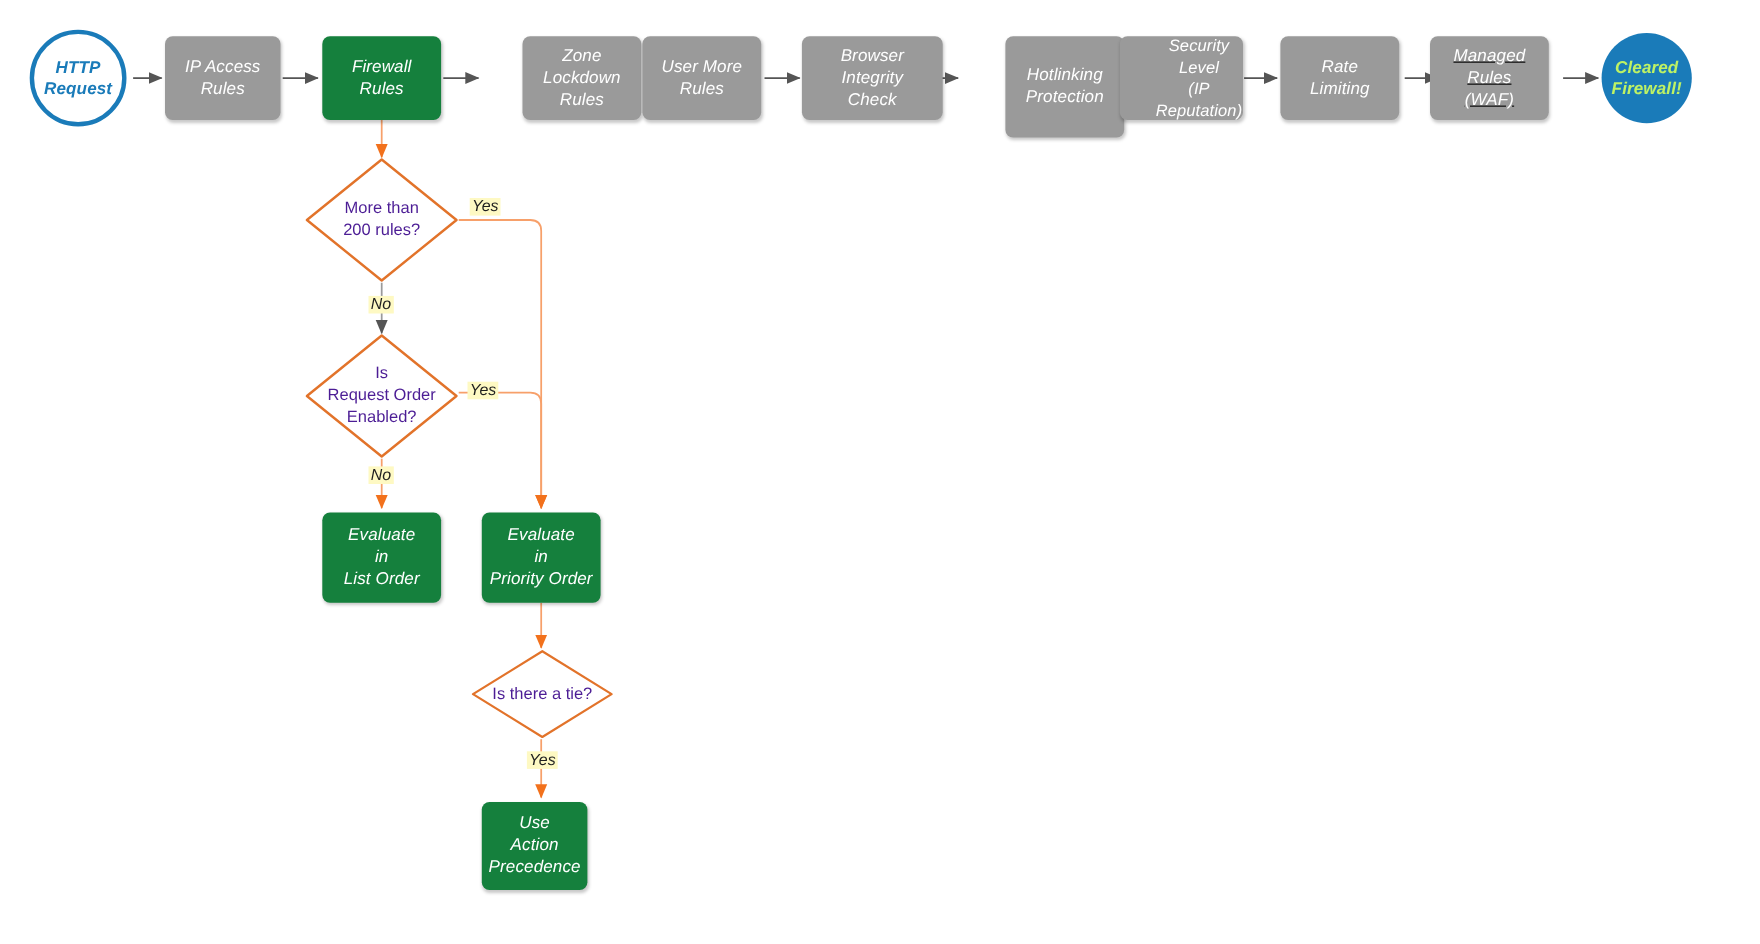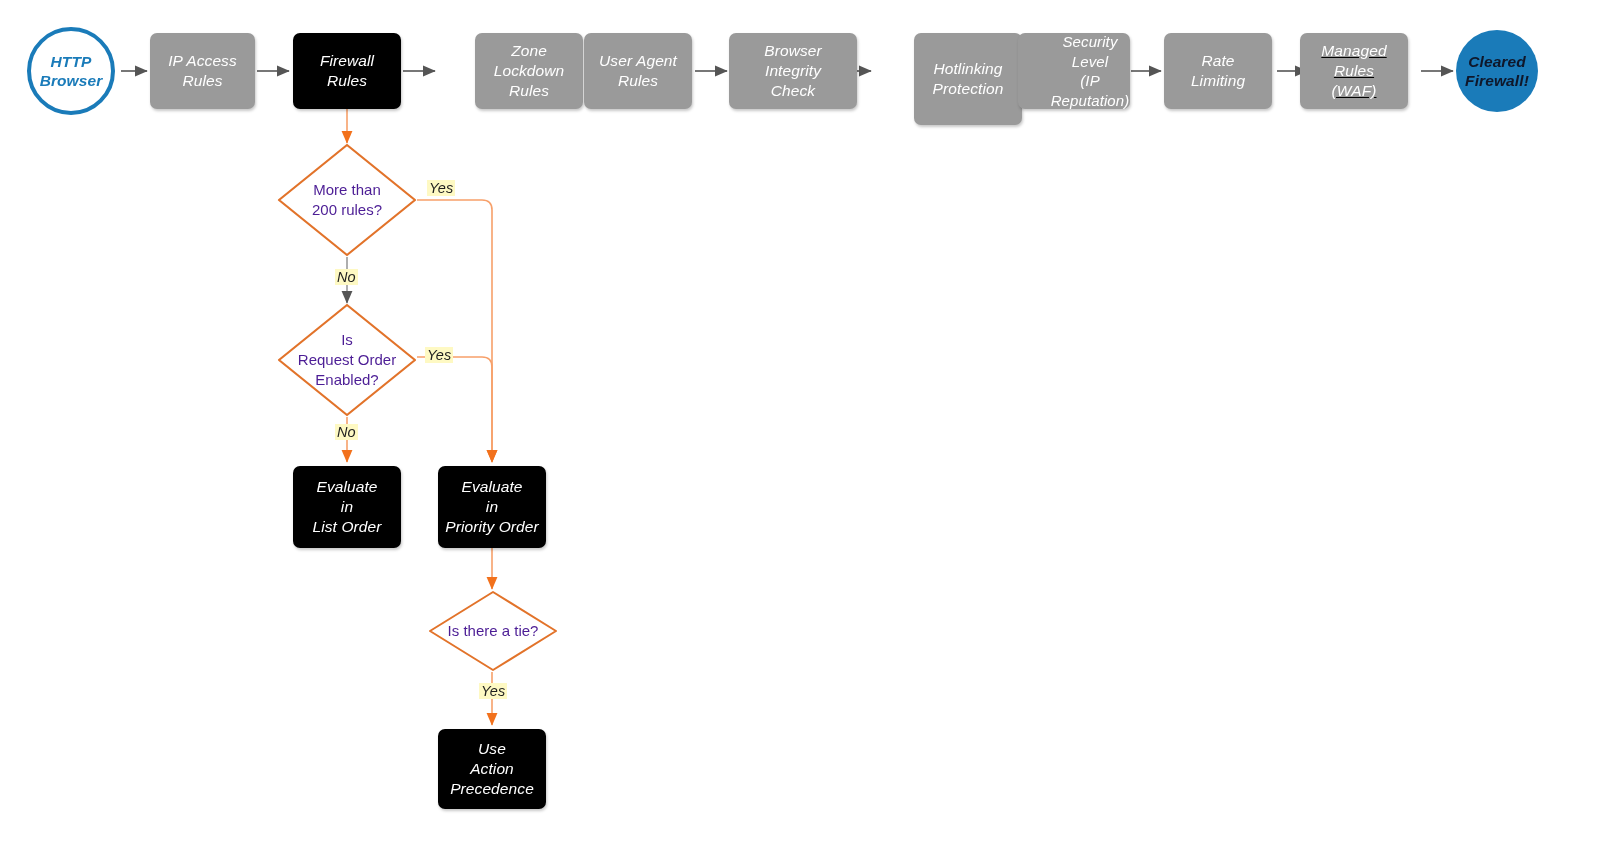--- a/index.html
+++ b/index.html
@@ -44,42 +44,42 @@
     box-shadow: 1px 2px 3px rgba(0,0,0,0.22);
   }
   .proc .lbl {
     font-style: italic;
     font-size: 15.5px;
     line-height: 1.30;
     color: #ffffff;
     letter-spacing: 0.1px;
   }
   .proc.gray  { background: #9a9a9a; }
-  .proc.orange{ background: #000000; }
+  .proc.orange{ background: #15803d; }
 
   
   .circ {
     border-radius: 50%;
   }
   .circ .lbl {
     font-style: italic;
     font-weight: bold;
     font-size: 15.5px;
     line-height: 1.25;
     letter-spacing: 0.1px;
   }
   .circ.hollow {
     background: #ffffff;
     border: 4px solid #1a7bb9;
   }
   .circ.hollow .lbl { color: #1a7bb9; }
   .circ.solid {
     background: #1a7bb9;
   }
-  .circ.solid .lbl { color: #0f172a; }
+  .circ.solid .lbl { color: #bef264; }
 
   
   .diamond {
     position: absolute;
   }
   .diamond svg {
     position: absolute;
     left: 0;
     top: 0;
     overflow: visible;
@@ -148,41 +148,41 @@
 
     <path d="M 417 357 L 482 357 Q 492 357 492 367 L 492 462" stroke="#f7a06a" stroke-width="1.6" fill="none" marker-end="url(#arrowOrange)"></path>
 
     <line x1="492" y1="548" x2="492" y2="589" stroke="#f7a06a" stroke-width="1.6" fill="none" marker-end="url(#arrowOrange)"></line>
 
     <line x1="492" y1="672" x2="492" y2="725" stroke="#f7a06a" stroke-width="1.6" fill="none" marker-end="url(#arrowOrange)"></line>
   </svg>
 
   <div class="node circ hollow" style="left:27px; top:27px; width:88px; height:88px;">
     <span class="lbl" style="white-space:pre-line;">HTTP
-Browser</span>
+Request</span>
   </div>
 
   <div class="node proc gray" style="left:150px; top:33px; width:105px; height:76px;">
     <span class="lbl" style="white-space:pre-line;">IP Access
 Rules</span>
   </div>
 
   <div class="node proc orange" style="left:293px; top:33px; width:108px; height:76px;">
     <span class="lbl" style="white-space:pre-line;">Firewall
 Rules</span>
   </div>
 
   <div class="node proc gray" style="left:438px; top:33px; width:108px; height:76px;margin-left:37px;">
     <span class="lbl" style="white-space:pre-line;">Zone
 Lockdown
 Rules</span>
   </div>
 
   <div class="node proc gray" style="left:584px; top:33px; width:108px; height:76px;">
-    <span class="lbl" style="white-space:pre-line;">User Agent
+    <span class="lbl" style="white-space:pre-line;">User More
 Rules</span>
   </div>
 
   <div class="node proc gray" style="left:729px; top:33px; width:128px; height:76px;text-align:center;">
     <span class="lbl" style="white-space:pre-line;">Browser
 Integrity
 Check</span>
   </div>
 
   <div class="node proc gray" style="left:874px; top:33px; width:108px; height:92px;margin-left:40px;">
@@ -241,21 +241,21 @@
 in
 List Order</span>
   </div>
 
   <div class="node proc orange" style="left:438px; top:466px; width:108px; height:82px;">
     <span class="lbl" style="white-space:pre-line;">Evaluate
 in
 Priority Order</span>
   </div>
 
-  <div class="node proc orange" style="left:438px; top:729px; width:108px; height:80px;">
+  <div class="node proc orange" style="left:438px; top:729px; width:96px; height:80px;">
     <span class="lbl" style="white-space:pre-line;">Use
 Action
 Precedence</span>
   </div>
 
   <div class="edge-label" style="left:427px; top:180px;">Yes</div>
 
   <div class="edge-label" style="left:335px; top:269px;">No</div>
 
   <div class="edge-label" style="left:425px; top:347px;">Yes</div>

